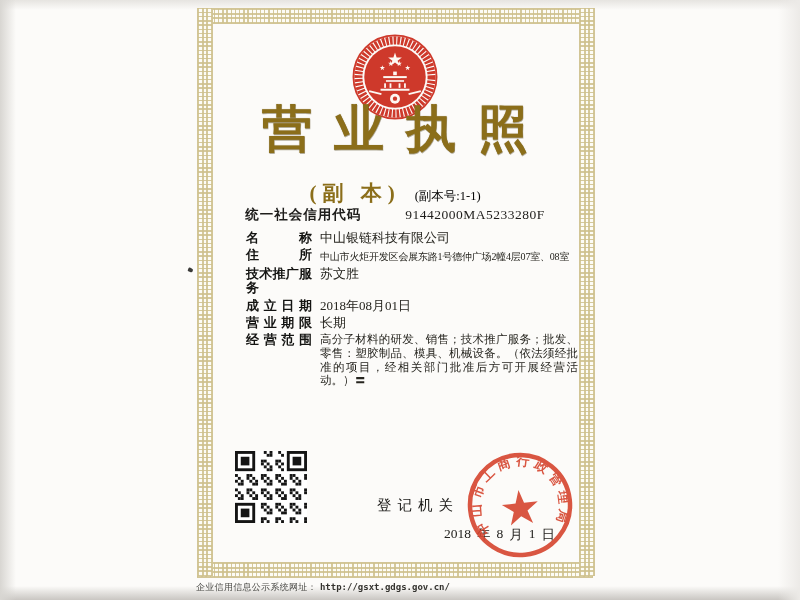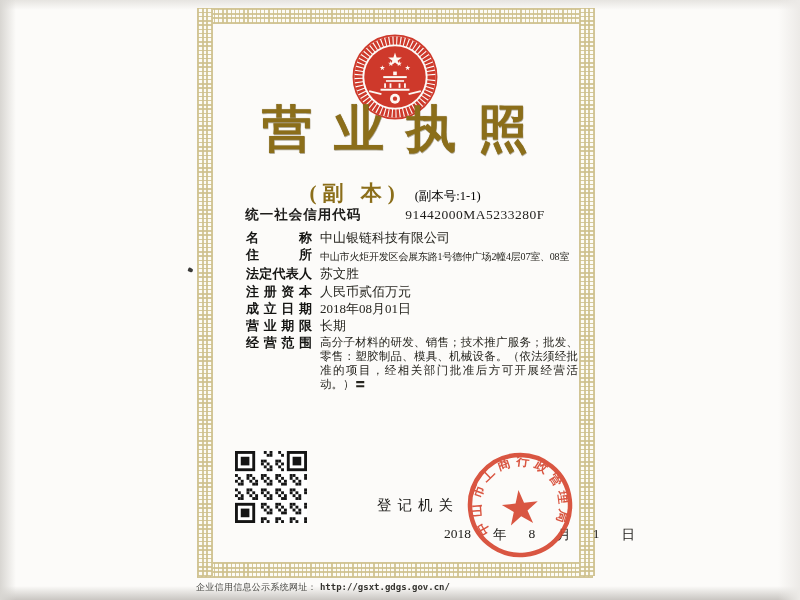--- a/index.html
+++ b/index.html
@@ -44,21 +44,21 @@
   .field-row{display:flex;gap:8px;margin-bottom:3.2px;line-height:14px;}
   .field-label{flex:0 0 66px;font-weight:bold;font-size:13px;text-align:justify;text-align-last:justify;color:#141412;}
   .field-value{font-size:13px;color:#26251f;font-family:Liberation Serif, serif;}
   .field-value.small{font-size:10px;letter-spacing:-.2px;white-space:nowrap;padding-top:2px;}
   .field-value.scope{width:258px;font-size:11.5px;line-height:13.8px;text-align:justify;}
 
   .qr{position:absolute;left:235px;top:451px;width:72px;height:72px;}
 
   .reg-label{position:absolute;left:377px;top:496px;font-size:14.5px;font-weight:normal;letter-spacing:6px;color:#1b1a18;}
 
-  .date-row{position:absolute;left:444px;top:526px;display:flex;gap:22px;font-size:13.5px;color:#23221f;}
+  .date-row{position:absolute;left:444px;top:526px;display:flex;gap:6px;font-size:13.5px;color:#23221f;}
 
   .seal{position:absolute;left:457px;top:442px;width:126px;height:126px;transform:rotate(-6deg);opacity:.9;}
 
   .ink-speck{position:absolute;left:188px;top:268px;width:5px;height:4px;background:#3a3a38;border-radius:1px 2px 2px 1px;transform:rotate(24deg);}
 
   .footer-left{position:absolute;left:196px;top:581px;display:flex;align-items:baseline;gap:3px;}
   .footer-left-label{font-size:9px;color:#4a4a46;letter-spacing:.3px;}
   .footer-url{font-size:9px;font-weight:bold;color:#34332f;font-family:"DejaVu Sans Mono",monospace;}
   .footer-right{position:absolute;left:465px;top:581px;font-size:9.5px;color:#39382f;letter-spacing:.4px;margin-top:28px;}
 </style>
@@ -114,26 +114,22 @@
 <div class="fields">
   <div class="field-row">
     <span class="field-label">名称</span>
     <span class="field-value">中山银链科技有限公司</span>
   </div>
   <div class="field-row">
     <span class="field-label">住所</span>
     <span class="field-value small">中山市火炬开发区会展东路1号德仲广场2幢4层07室、08室</span>
   </div>
   <div class="field-row">
-    <span class="field-label">法定代表人</span>
+    <span class="field-label">技术推广服务</span>
     <span class="field-value">苏文胜</span>
-  </div>
-  <div class="field-row">
-    <span class="field-label">注册资本</span>
-    <span class="field-value">人民币贰佰万元</span>
   </div>
   <div class="field-row">
     <span class="field-label">成立日期</span>
     <span class="field-value">2018年08月01日</span>
   </div>
   <div class="field-row">
     <span class="field-label">营业期限</span>
     <span class="field-value">长期</span>
   </div>
   <div class="field-row">

